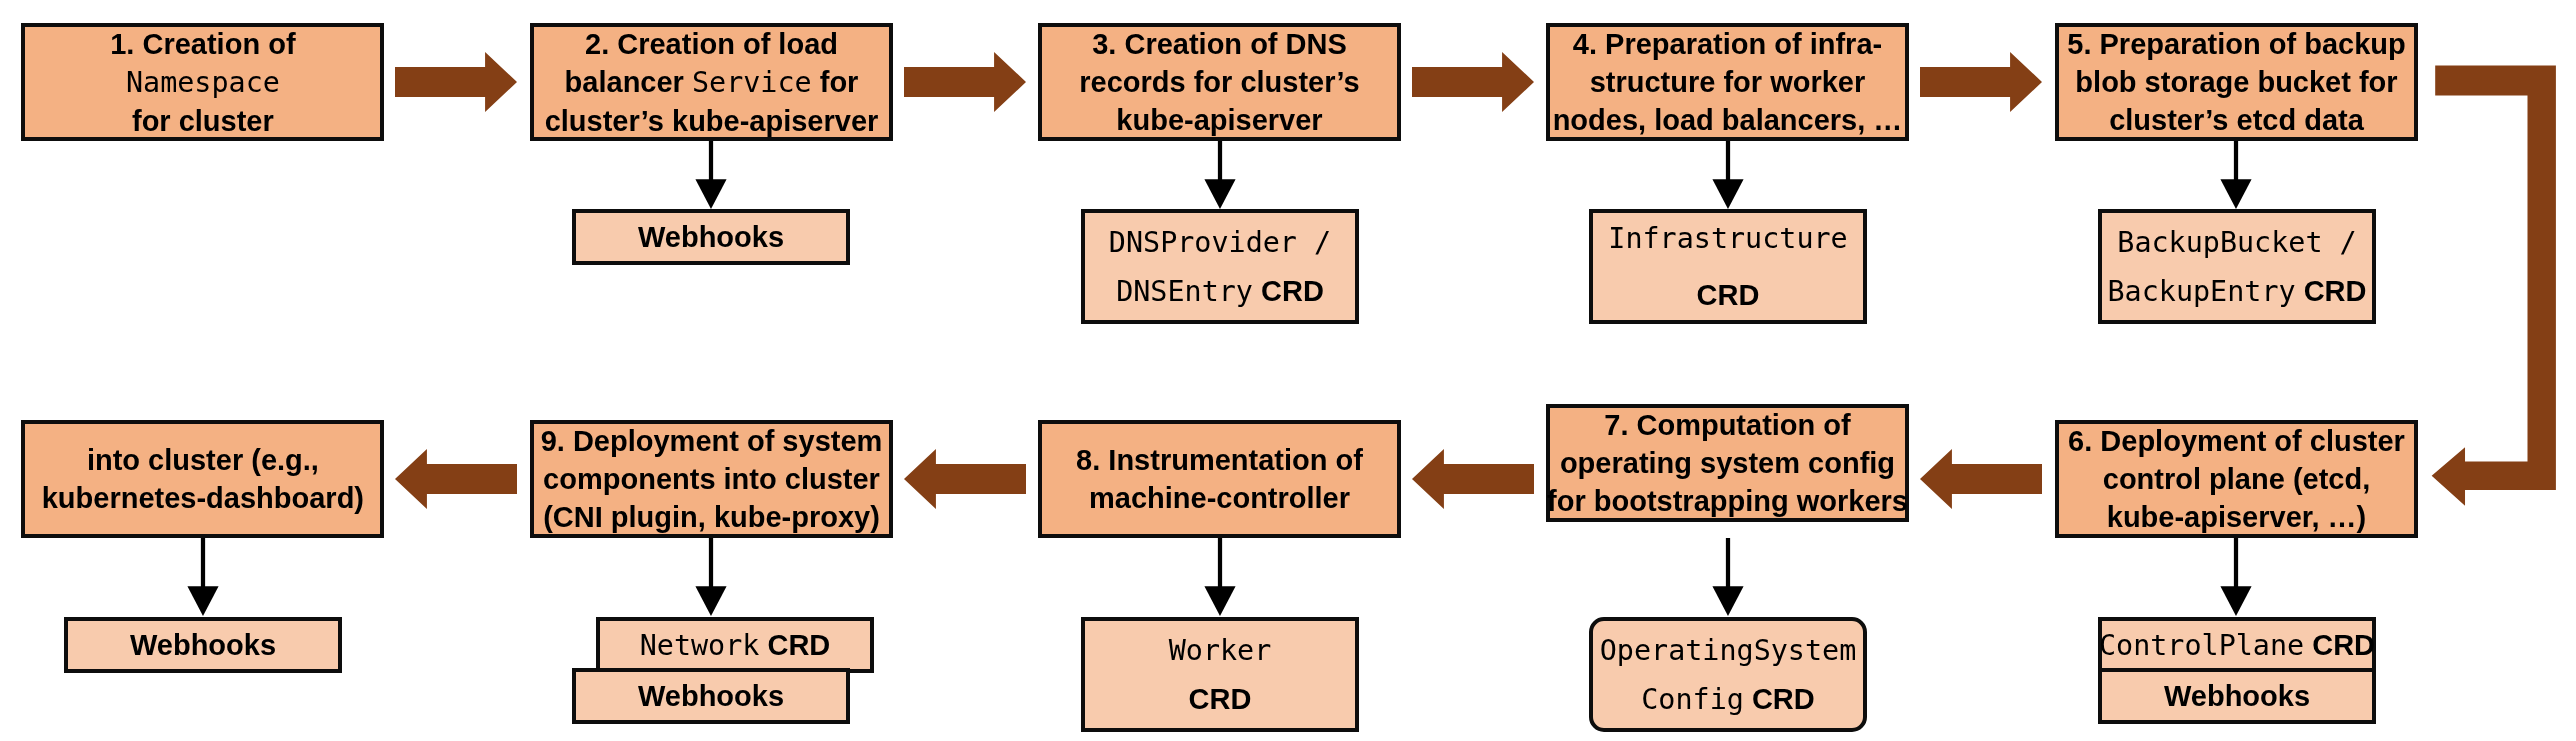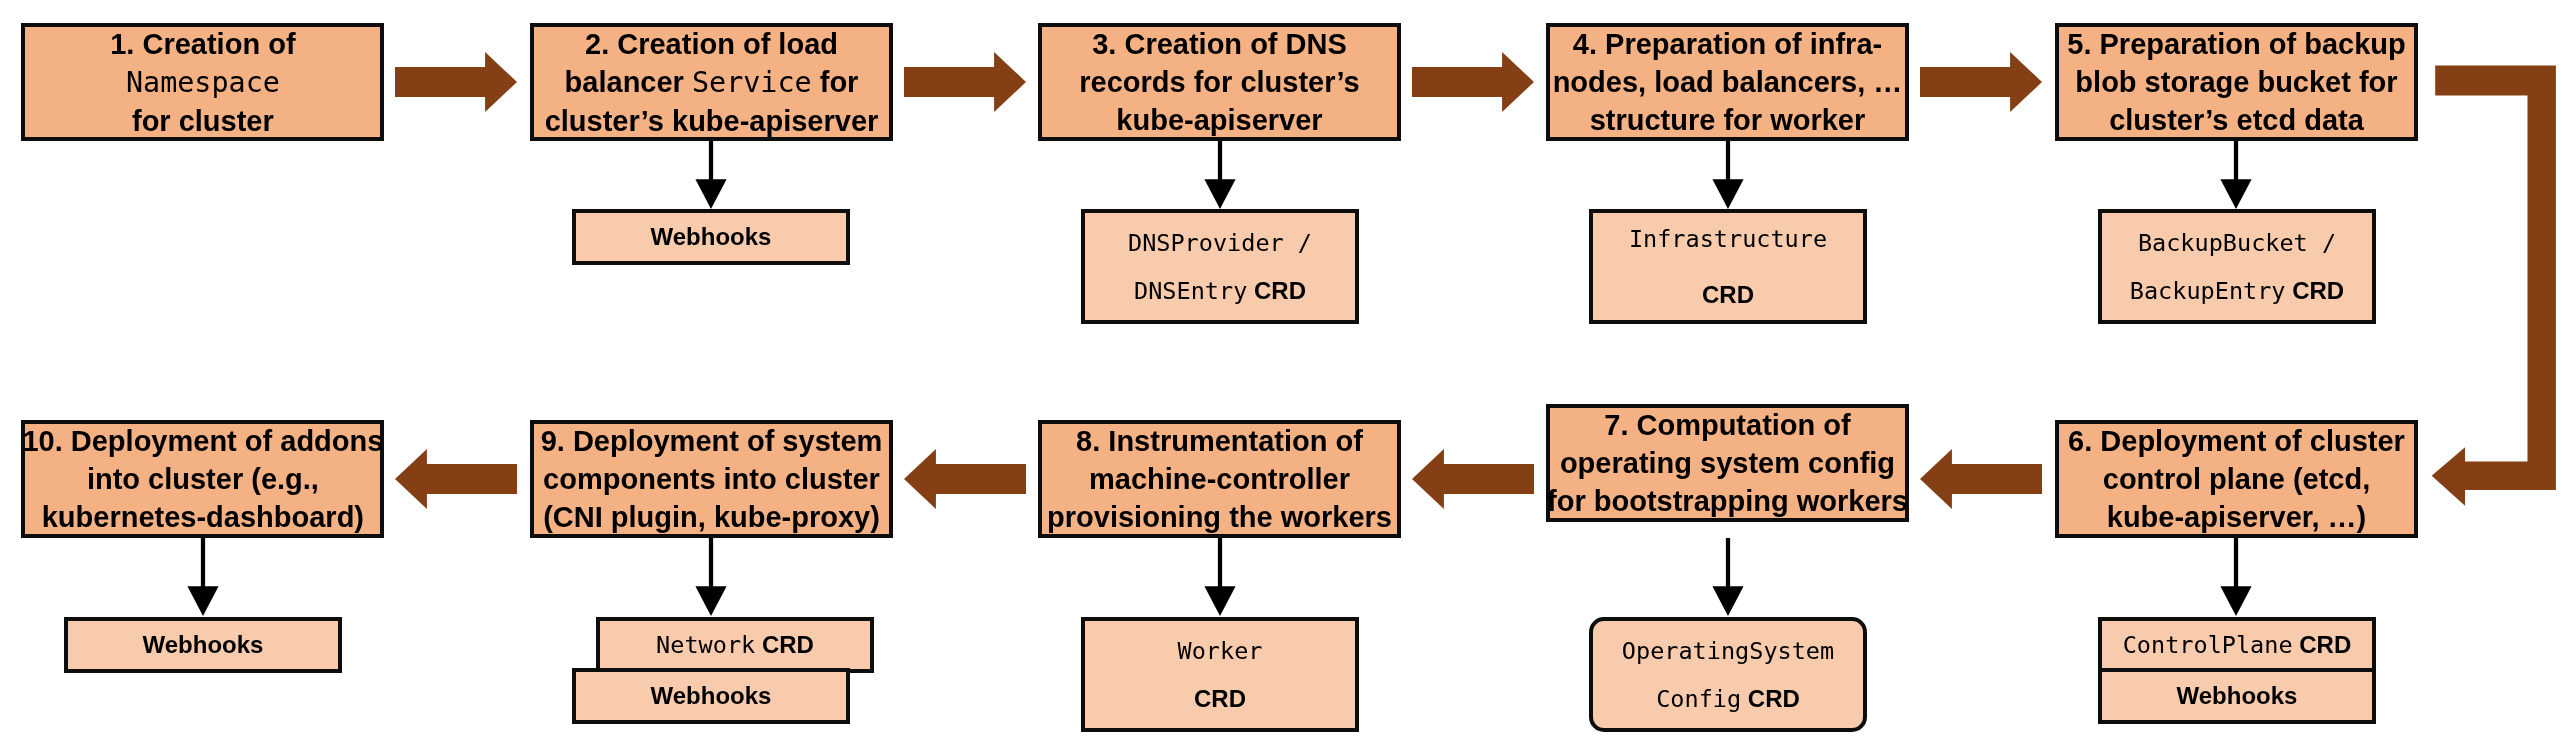--- a/index.html
+++ b/index.html
@@ -9,21 +9,21 @@
             background:#F4B183;border:4.3px solid #0D0D0D;
             display:flex;flex-direction:column;justify-content:center;align-items:center;
             text-align:center;}
   .step-box .line{font-weight:bold;font-size:29px;line-height:38px;white-space:pre;}
   .sub-box{position:absolute;box-sizing:border-box;width:278px;
            background:#F8CBAD;border:4.3px solid #0D0D0D;
            display:flex;flex-direction:column;justify-content:center;align-items:center;
            text-align:center;}
   .sub-box.tall{height:115px;}
   .sub-box.short{height:56px;}
-  .sub-box .line{font-weight:bold;font-size:24px;line-height:48px;white-space:pre;}
+  .sub-box .line{font-weight:bold;font-size:29px;line-height:48px;white-space:pre;}
   .mono{font-family:"DejaVu Sans Mono",monospace;font-weight:400;font-size:0.98em;}
   .arrow-svg,.elbow-svg,.down-svg{position:absolute;display:block;}
 </style>
 </head>
 <body>
 
 <div id="canvas">
     <div class="step-box" style="left: 21.4px; top: 23px;">
       <div class="line"><span>1. Creation of</span></div>
       <div class="line"><span class="mono">Namespace</span></div>
@@ -49,22 +49,22 @@
     <svg class="down-svg" viewBox="0 0 48 96" preserveAspectRatio="none" style="left: 1203px; top: 141px; width: 34px; height: 68px;">
       <polygon points="21,0 27,0 27,56 21,56" fill="#000000"></polygon>
       <polygon points="2,54 46,54 24,96" fill="#000000"></polygon>
     </svg>
     <div class="sub-box tall" style="left: 1081px; top: 209px;">
       <div class="line"><span class="mono">DNSProvider /</span></div>
       <div class="line"><span class="mono">DNSEntry</span><span> CRD</span></div>
     </div>
     <div class="step-box" style="left: 1546px; top: 23px;">
       <div class="line"><span>4. Preparation of infra-</span></div>
+      <div class="line"><span>structure for worker</span></div>
       <div class="line"><span>nodes, load balancers, …</span></div>
-      <div class="line"><span>structure for worker</span></div>
     </div>
     <svg class="down-svg" viewBox="0 0 48 96" preserveAspectRatio="none" style="left: 1711px; top: 141px; width: 34px; height: 68px;">
       <polygon points="21,0 27,0 27,56 21,56" fill="#000000"></polygon>
       <polygon points="2,54 46,54 24,96" fill="#000000"></polygon>
     </svg>
     <div class="sub-box tall" style="left: 1589px; top: 209px; gap: 8px;">
       <div class="line"><span class="mono">Infrastructure</span></div>
       <div class="line"><span>CRD</span></div>
     </div>
     <div class="step-box" style="left: 2055px; top: 23px;">
@@ -104,21 +104,20 @@
       <polygon points="21,0 27,0 27,70 21,70" fill="#000000"></polygon>
       <polygon points="2,68 46,68 24,110" fill="#000000"></polygon>
     </svg>
     <div class="sub-box tall" style="left: 1589px; top: 617px; border-radius: 15px;">
       <div class="line"><span class="mono">OperatingSystem</span></div>
       <div class="line"><span class="mono">Config</span><span> CRD</span></div>
     </div>
     <div class="step-box" style="left: 1038px; top: 420px;">
       <div class="line"><span>8. Instrumentation of</span></div>
       <div class="line"><span>machine-controller</span></div>
-      <div class="line"><span>provisioning the workers</span></div>
     </div>
     <svg class="down-svg" viewBox="0 0 48 110" preserveAspectRatio="none" style="left: 1203px; top: 538px; width: 34px; height: 78px;">
       <polygon points="21,0 27,0 27,70 21,70" fill="#000000"></polygon>
       <polygon points="2,68 46,68 24,110" fill="#000000"></polygon>
     </svg>
     <div class="sub-box tall" style="left: 1081px; top: 617px;">
       <div class="line"><span class="mono">Worker</span></div>
       <div class="line"><span>CRD</span></div>
     </div>
     <div class="step-box" style="left: 530px; top: 420px;">
@@ -130,21 +129,20 @@
       <polygon points="21,0 27,0 27,70 21,70" fill="#000000"></polygon>
       <polygon points="2,68 46,68 24,110" fill="#000000"></polygon>
     </svg>
     <div class="sub-box short" style="left: 572px; top: 617px; margin-left: 24px;">
       <div class="line"><span class="mono">Network</span><span> CRD</span></div>
     </div>
     <div class="sub-box short" style="left: 572px; top: 668px;">
       <div class="line"><span>Webhooks</span></div>
     </div>
     <div class="step-box" style="left: 21.4px; top: 420px;">
-      <div class="line"><span>10. Deployment of addons</span></div>
       <div class="line"><span>into cluster (e.g.,</span></div>
       <div class="line"><span>kubernetes-dashboard)</span></div>
     </div>
     <svg class="down-svg" viewBox="0 0 48 110" preserveAspectRatio="none" style="left: 186px; top: 538px; width: 34px; height: 78px;">
       <polygon points="21,0 27,0 27,70 21,70" fill="#000000"></polygon>
       <polygon points="2,68 46,68 24,110" fill="#000000"></polygon>
     </svg>
     <div class="sub-box short" style="left: 64px; top: 617px;">
       <div class="line"><span>Webhooks</span></div>
     </div>

